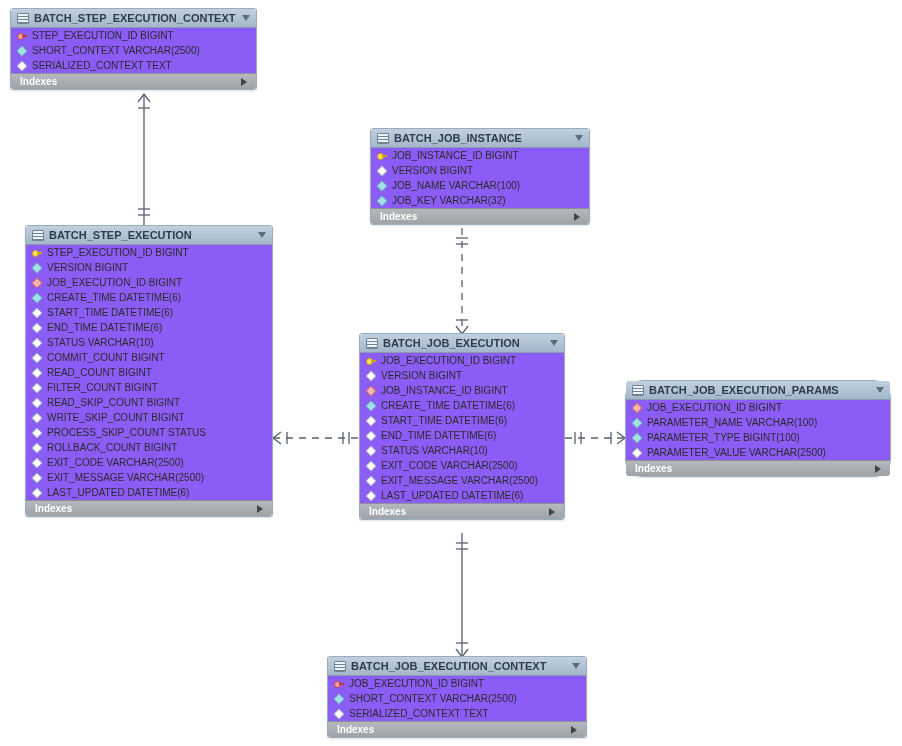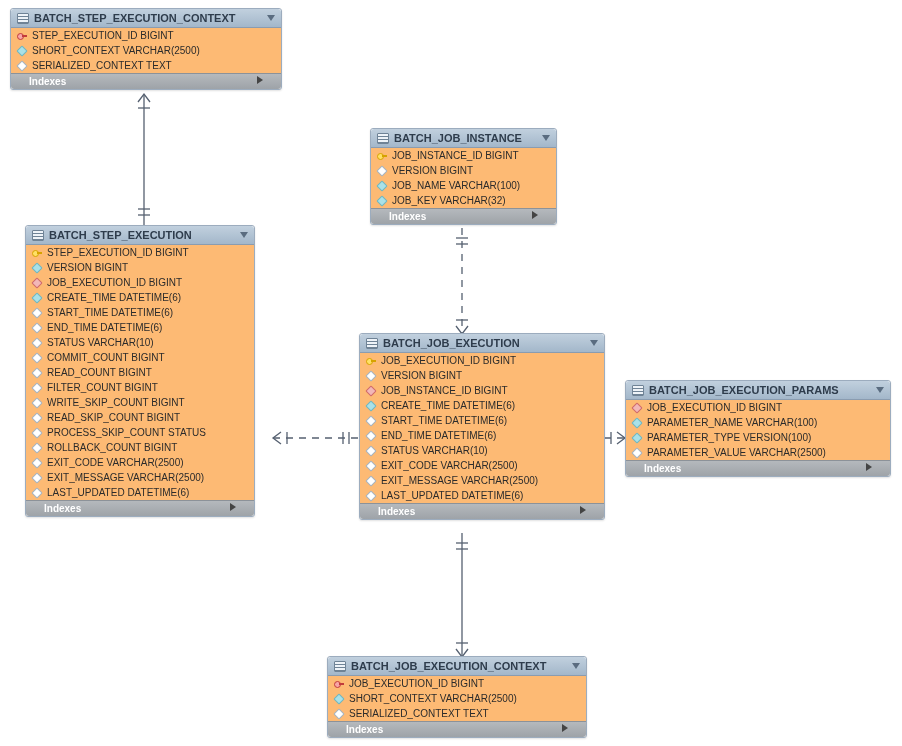--- a/index.html
+++ b/index.html
@@ -37,36 +37,36 @@
     font-size: 11px;
     flex: 1;
     white-space: nowrap;
   }
   .entity-collapse-icon {
     width: 0; height: 0;
     border-left: 4px solid transparent;
     border-right: 4px solid transparent;
     border-top: 6px solid #5a6c80;
   }
-  .entity-body { background: #fdba74; }
+  .entity-body { background: #8b5cf6; }
   .col-row {
     display: flex;
     align-items: center;
     gap: 5px;
     padding: 2px 6px;
     color: #333;
     white-space: nowrap;
   }
   .col-name { font-size: 10px; color: #2b2b2b; }
 
   .entity-footer {
     background: linear-gradient(#b5b9bd, #9ea3a8);
-    padding: 2px 18px;
+    padding: 2px 9px;
     display: flex;
-    align-items: flex-start;
+    align-items: center;
     justify-content: space-between;
     border-bottom-left-radius: 3px;
     border-bottom-right-radius: 3px;
     border-top: 1px solid #8c9299;
   }
   .footer-label {
     color: #fff;
     font-weight: bold;
     font-size: 10px;
   }
@@ -96,25 +96,25 @@
   .table-icon {
     width:12px; height:11px; background:#eef3f8;
     border:1px solid #6f8396; border-radius:1px;
     position:relative; flex:0 0 12px;
   }
   .table-icon::before { content:""; position:absolute; top:2px; left:0; right:0; height:1px; background:#6f8396; box-shadow:0 3px 0 #6f8396, 0 6px 0 #6f8396; }
 
   svg.connections { position:absolute; left:0; top:0; width:902px; height:746px; pointer-events:none; }
 
   
-  .e-stepctx { left:10px; top:8px; width:272px; }
-  .e-jobinst { left:370px; top:128px; width:187px; }
-  .e-stepexec { left:25px; top:225px; width:230px; }
-  .e-jobexec { left:359px; top:333px; width:246px; }
-  .e-jobparams { left:625px; top:380px; width:266px; }
+  .e-stepctx { left:10px; top:8px; width:247px; }
+  .e-jobinst { left:370px; top:128px; width:220px; }
+  .e-stepexec { left:25px; top:225px; width:248px; }
+  .e-jobexec { left:359px; top:333px; width:206px; }
+  .e-jobparams { left:625px; top:380px; width:266px;border-radius:18px; }
   .e-jobexecctx { left:327px; top:656px; width:260px; }
 </style>
 </head>
 <body>
 
 <div class="canvas">
 
 <svg class="connections">
   <defs></defs>
   <g stroke="#556070" stroke-width="1.3" fill="none">
@@ -251,25 +251,25 @@
     <div class="col-row">
           <span class="ico ico-col-hollow"></span>
           <span class="col-name">READ_COUNT BIGINT</span>
         </div>
     <div class="col-row">
           <span class="ico ico-col-hollow"></span>
           <span class="col-name">FILTER_COUNT BIGINT</span>
         </div>
     <div class="col-row">
           <span class="ico ico-col-hollow"></span>
+          <span class="col-name">READ_SKIP_COUNT BIGINT</span>
+        </div>
+    <div class="col-row">
+          <span class="ico ico-col-hollow"></span>
           <span class="col-name">WRITE_SKIP_COUNT BIGINT</span>
-        </div>
-    <div class="col-row">
-          <span class="ico ico-col-hollow"></span>
-          <span class="col-name">READ_SKIP_COUNT BIGINT</span>
         </div>
     <div class="col-row">
           <span class="ico ico-col-hollow"></span>
           <span class="col-name">PROCESS_SKIP_COUNT STATUS</span>
         </div>
     <div class="col-row">
           <span class="ico ico-col-hollow"></span>
           <span class="col-name">ROLLBACK_COUNT BIGINT</span>
         </div>
     <div class="col-row">
@@ -355,21 +355,21 @@
     <div class="col-row">
           <span class="ico ico-fk"></span>
           <span class="col-name">JOB_EXECUTION_ID BIGINT</span>
         </div>
     <div class="col-row">
           <span class="ico ico-col-filled"></span>
           <span class="col-name">PARAMETER_NAME VARCHAR(100)</span>
         </div>
     <div class="col-row">
           <span class="ico ico-col-filled"></span>
-          <span class="col-name">PARAMETER_TYPE VERSION(100)</span>
+          <span class="col-name">PARAMETER_TYPE BIGINT(100)</span>
         </div>
     <div class="col-row">
           <span class="ico ico-col-hollow"></span>
           <span class="col-name">PARAMETER_VALUE VARCHAR(2500)</span>
         </div>
   </div>
   <div class="entity-footer">
     <span class="footer-label">Indexes</span>
     <span class="footer-arrow"></span>
   </div>

